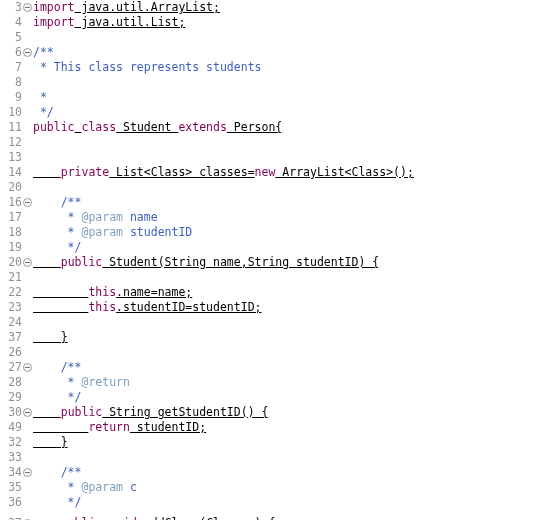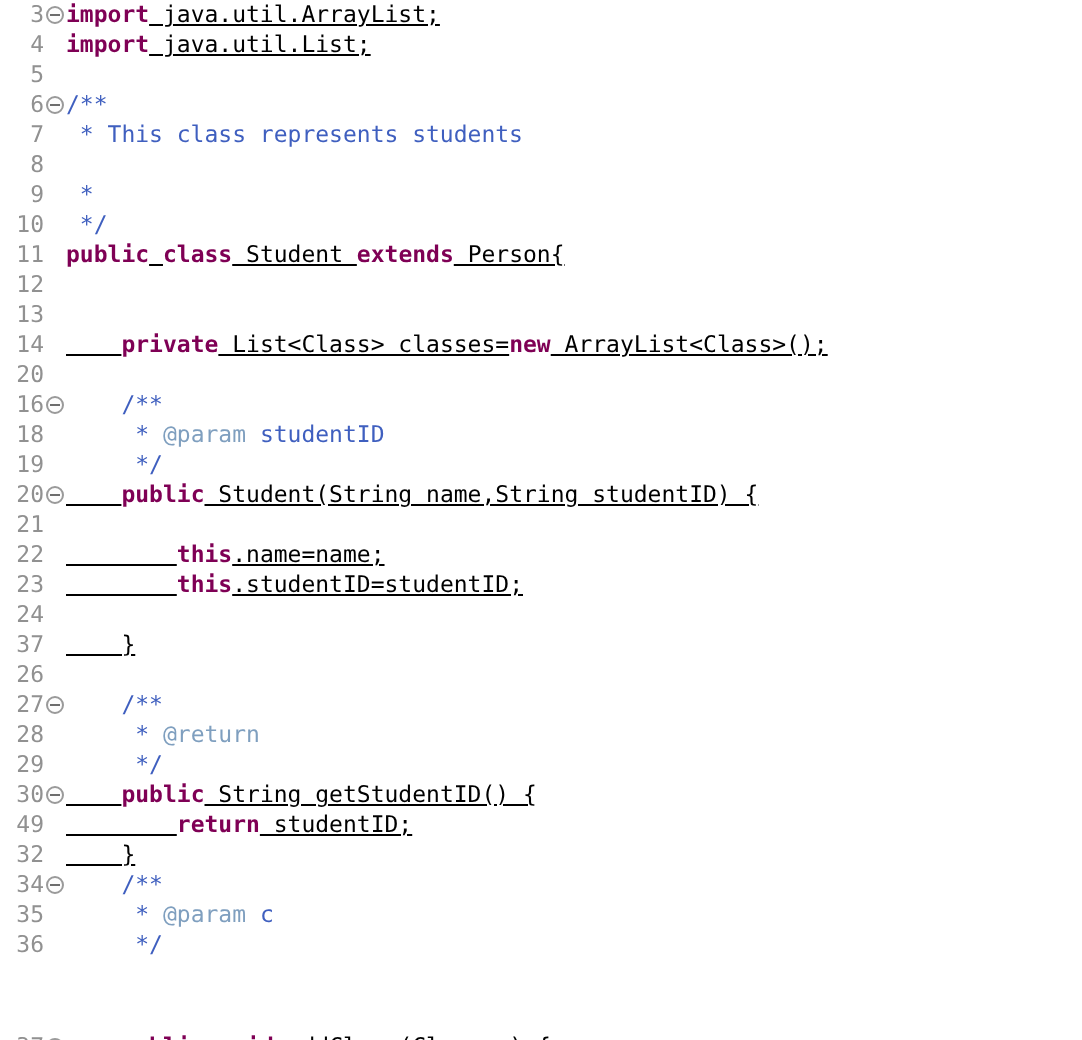--- a/index.html
+++ b/index.html
@@ -69,21 +69,21 @@
   
   .code {
     position: absolute;
     left: 33px;
     top: 0;
     line-height: 15px;
     white-space: pre;
   }
 
   
-  .kw   { color: #7f0055; font-weight: bold; margin-top: 48px; }  
+  .kw   { color: #7f0055; font-weight: normal; margin-top: 48px; }  
   .pln  { color: #000000; text-decoration: underline; }                      
   .doc  { color: #3f5fbf; }                      
   .tag  { color: #7f9fbf; }                      
 
   
   #clip-row {
     position: absolute;
     left: 0;
     bottom: 0;
     height: 4px;
@@ -104,35 +104,37 @@
       <div class="row"><div class="gutter">7</div><div class="code"><span class="doc"> * This class represents students</span></div></div>
       <div class="row"><div class="gutter">8</div></div>
       <div class="row"><div class="gutter">9</div><div class="code"><span class="doc"> *</span></div></div>
       <div class="row"><div class="gutter">10</div><div class="code"><span class="doc"> */</span></div></div>
       <div class="row"><div class="gutter">11</div><div class="code"><span class="kw">public</span><span class="pln"> </span><span class="kw">class</span><span class="pln"> Student </span><span class="kw">extends</span><span class="pln"> Person{</span></div></div>
       <div class="row"><div class="gutter">12</div><div class="code"></div></div>
       <div class="row"><div class="gutter">13</div></div>
       <div class="row"><div class="gutter">14</div><div class="code"><span class="pln">    </span><span class="kw">private</span><span class="pln"> List&lt;Class&gt; classes=</span><span class="kw">new</span><span class="pln"> ArrayList&lt;Class&gt;();</span></div></div>
       <div class="row"><div class="gutter">20</div><div class="code"></div></div>
       <div class="row"><div class="gutter">16</div><div class="fold"></div><div class="code"><span class="doc">    /**</span></div></div>
+      <div class="row"><div class="gutter">17</div><div class="code"><span class="doc">     * </span><span class="tag">@param</span><span class="doc"> name</span></div></div>
       <div class="row"><div class="gutter">18</div><div class="code"><span class="doc">     * </span><span class="tag">@param</span><span class="doc"> studentID</span></div></div>
       <div class="row"><div class="gutter">19</div><div class="code"><span class="doc">     */</span></div></div>
       <div class="row"><div class="gutter">20</div><div class="fold"></div><div class="code"><span class="pln">    </span><span class="kw">public</span><span class="pln"> Student(String name,String studentID) {</span></div></div>
       <div class="row"><div class="gutter">21</div><div class="code"></div></div>
       <div class="row"><div class="gutter">22</div><div class="code"><span class="pln">        </span><span class="kw">this</span><span class="pln">.name=name;</span></div></div>
       <div class="row"><div class="gutter">23</div><div class="code"><span class="pln">        </span><span class="kw">this</span><span class="pln">.studentID=studentID;</span></div></div>
       <div class="row"><div class="gutter">24</div><div class="code"></div></div>
       <div class="row"><div class="gutter">37</div><div class="code"><span class="pln">    }</span></div></div>
       <div class="row"><div class="gutter">26</div><div class="code"></div></div>
       <div class="row"><div class="gutter">27</div><div class="fold"></div><div class="code"><span class="doc">    /**</span></div></div>
       <div class="row"><div class="gutter">28</div><div class="code"><span class="doc">     * </span><span class="tag">@return</span></div></div>
       <div class="row"><div class="gutter">29</div><div class="code"><span class="doc">     */</span></div></div>
       <div class="row"><div class="gutter">30</div><div class="fold"></div><div class="code"><span class="pln">    </span><span class="kw">public</span><span class="pln"> String getStudentID() {</span></div></div>
       <div class="row"><div class="gutter">49</div><div class="code"><span class="pln">        </span><span class="kw">return</span><span class="pln"> studentID;</span></div></div>
       <div class="row"><div class="gutter">32</div><div class="code"><span class="pln">    }</span></div></div>
+      <div class="row"><div class="gutter">33</div><div class="code"></div></div>
       <div class="row"><div class="gutter">34</div><div class="fold"></div><div class="code"><span class="doc">    /**</span></div></div>
       <div class="row"><div class="gutter">35</div><div class="code"><span class="doc">     * </span><span class="tag">@param</span><span class="doc"> c</span></div></div>
       <div class="row"><div class="gutter">36</div><div class="code"><span class="doc">     */</span></div></div>
     </div>
   <div id="clip-row">
       <div class="row" style="position: absolute; top: 0px; left: 0px; width: 541px;"><div class="gutter">37</div><div class="fold"></div><div class="code"><span class="pln">    </span><span class="kw">public</span><span class="pln"> </span><span class="kw">void</span><span class="pln"> addClass(Class c) {</span></div></div>
     </div>
 </div>
 
 </body></html>

